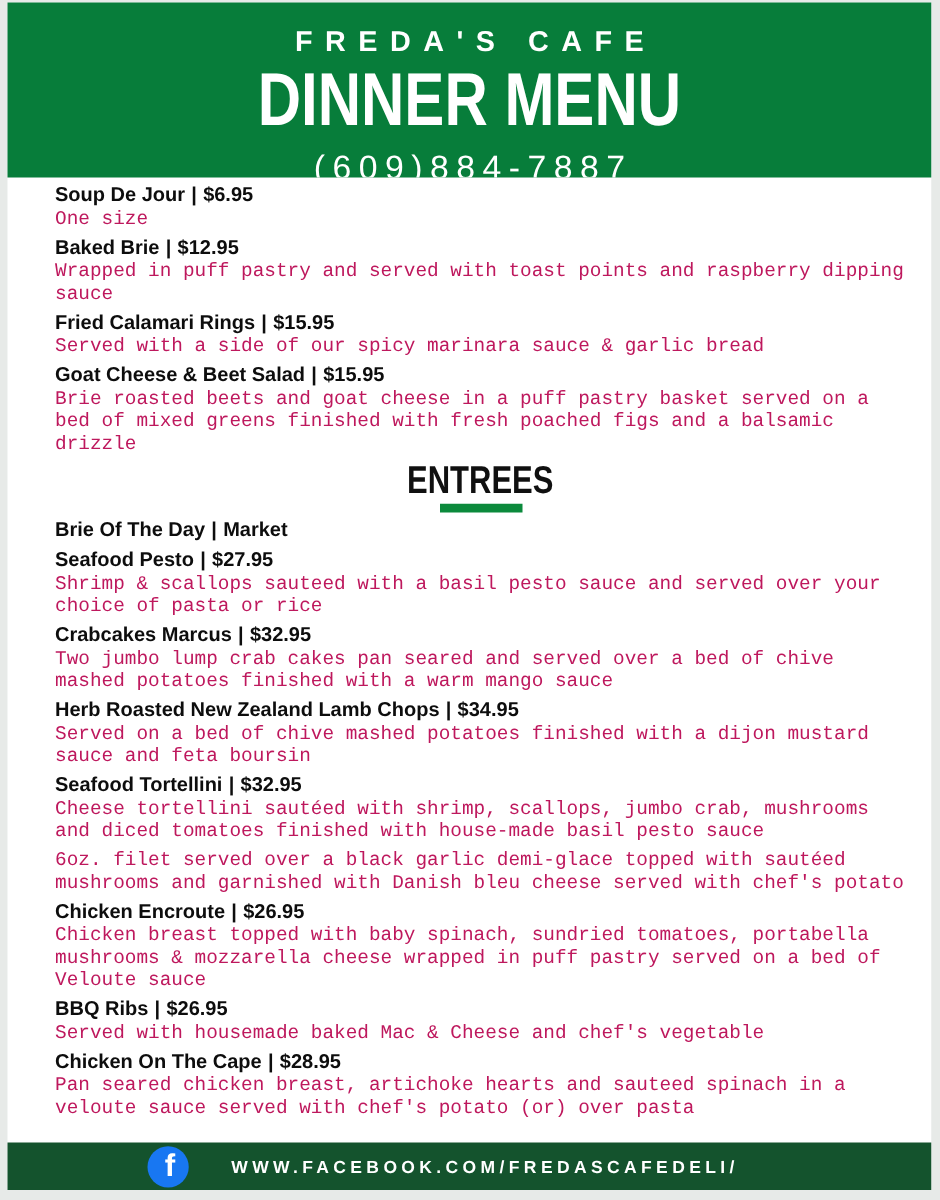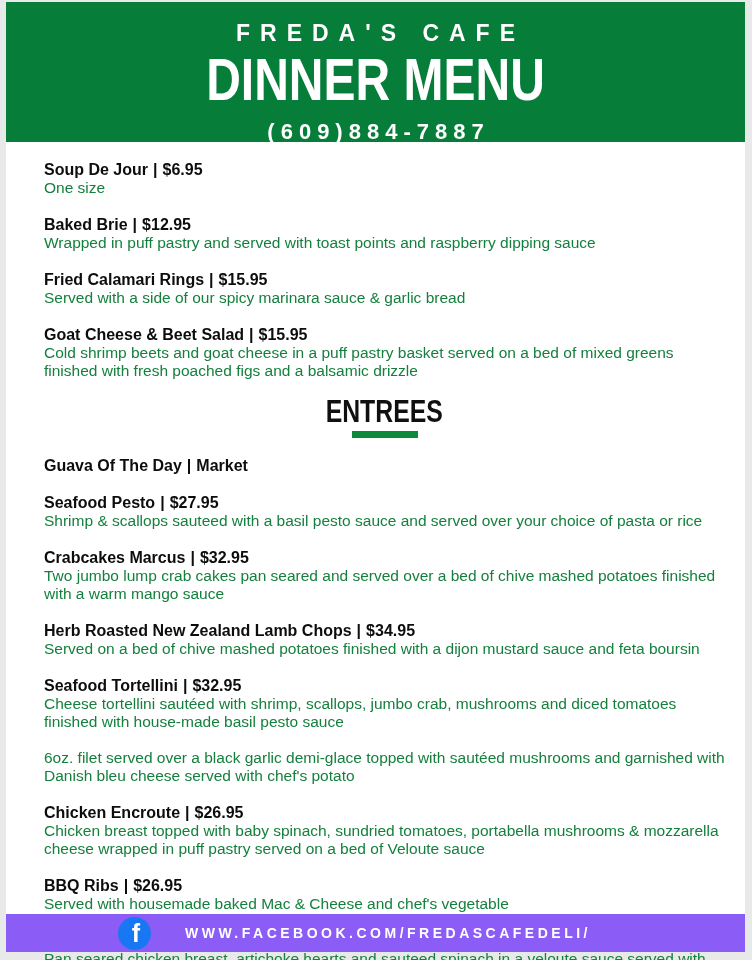--- a/index.html
+++ b/index.html
@@ -21,44 +21,44 @@
   .restaurant-name {
     padding-top:18px; font-size:23px; font-weight:bold;
     letter-spacing:10px; text-indent:10px;
   }
   .menu-title {
     font-size:60px; font-weight:bold; line-height:1.0; margin-top:3px;
     transform:scaleX(0.80); transform-origin:center;
     letter-spacing:0px;
   }
   .phone {
-    font-size:22px; font-weight:bold; letter-spacing:6px; text-indent:6px;
+    font-size:27px; font-weight:normal; letter-spacing:6px; text-indent:6px;
     margin-top:9px;
   }
   
   .menu-body { padding:0 20px 0 38px; color:#1b1b1b; }
   .section-head { text-align:center; margin:8px 0 2px; }
-  .section-head.entrees { margin-top:16px; }
+  .section-head.entrees { margin-top:4px; }
   .cond {
     display:inline-block; font-size:31px; font-weight:bold; line-height:31px;
     color:#101010; transform:scaleX(0.80); transform-origin:center;
   }
   .rule {
     display:block; width:66px; height:7px; background:#0b8a3c;
     margin:4px auto 0;
   }
-  .item { margin-top:18px; }
+  .item { margin-top:5px; }
   .item-title { font-size:16px; font-weight:bold; line-height:19px; color:#0d0d0d; }
   .item-sep { margin:0 5px; font-weight:bold; }
-  .item-desc { font-size:15.5px; line-height:18px; color:#15803d; }
+  .item-desc { font-size:15.5px; line-height:18px; color:#be185d;font-family:Liberation Mono, monospace; }
   .item-desc:empty { display:none; }
   
   .footer-bar {
     position:absolute; left:0; right:0; bottom:0; height:38px;
-    background:#8b5cf6; display:flex; align-items:center;
+    background:#14532d; display:flex; align-items:center;
   }
   .fb-icon {
     width:33px; height:33px; border-radius:50%; background:#1877f2;
     margin-left:112px; flex:0 0 auto;
     display:flex; align-items:center; justify-content:center;
     color:#ffffff; font-weight:bold; font-size:25px; line-height:1;
   }
   .fb-icon::before { content:"f"; transform:translateX(1.5px); }
   .fb-url {
     color:#ffffff; font-size:14px; font-weight:bold; letter-spacing:3.5px;
@@ -99,34 +99,34 @@
           <div class="item-title">
             <span>Fried Calamari Rings</span><span class="item-sep">|</span><span>$15.95</span>
           </div>
           <div class="item-desc">Served with a side of our spicy marinara sauce &amp; garlic bread</div>
         </div>
 
         <div class="item">
           <div class="item-title">
             <span>Goat Cheese &amp; Beet Salad</span><span class="item-sep">|</span><span>$15.95</span>
           </div>
-          <div class="item-desc">Cold shrimp beets and goat cheese in a puff pastry basket served on a bed of mixed greens finished with fresh poached figs and a balsamic drizzle</div>
+          <div class="item-desc">Brie roasted beets and goat cheese in a puff pastry basket served on a bed of mixed greens finished with fresh poached figs and a balsamic drizzle</div>
         </div>
 
       </section>
 
       <section>
         <div class="section-head entrees">
           <span class="cond">ENTREES</span>
           <span class="rule"></span>
         </div>
 
         <div class="item">
           <div class="item-title">
-            <span>Guava Of The Day</span><span class="item-sep">|</span><span>Market</span>
+            <span>Brie Of The Day</span><span class="item-sep">|</span><span>Market</span>
           </div>
 
         </div>
 
         <div class="item">
           <div class="item-title">
             <span>Seafood Pesto</span><span class="item-sep">|</span><span>$27.95</span>
           </div>
           <div class="item-desc">Shrimp &amp; scallops sauteed with a basil pesto sauce and served over your choice of pasta or rice</div>
         </div>

